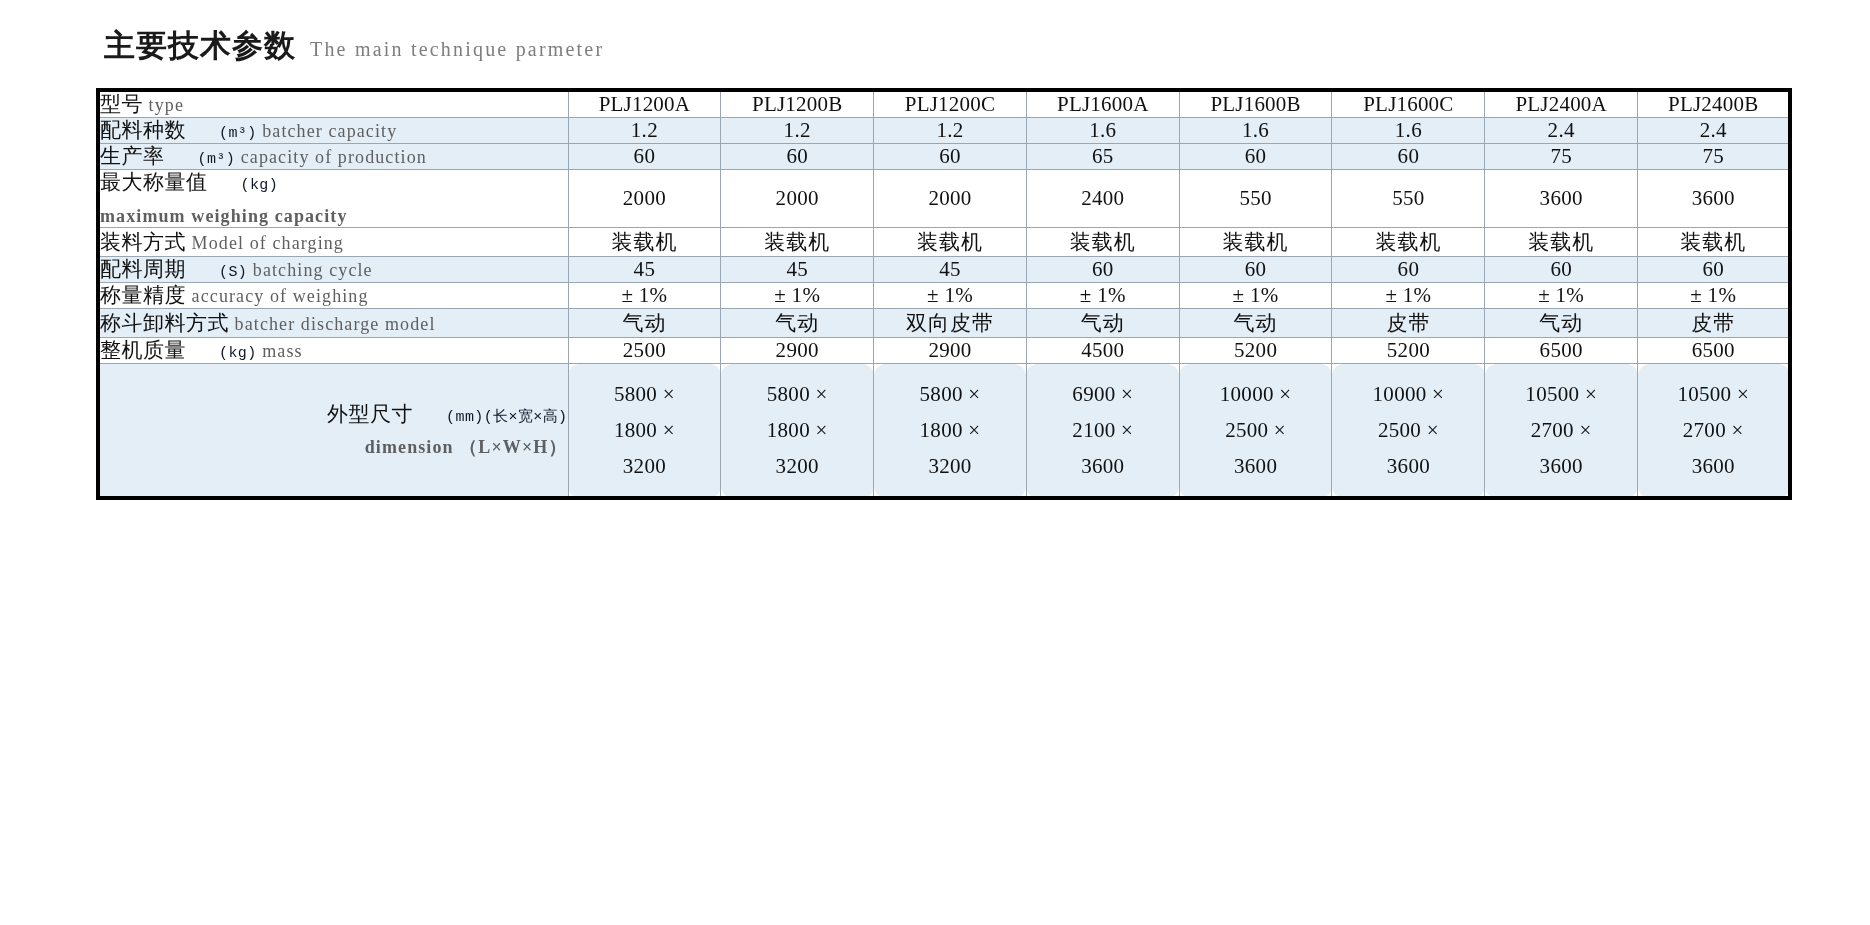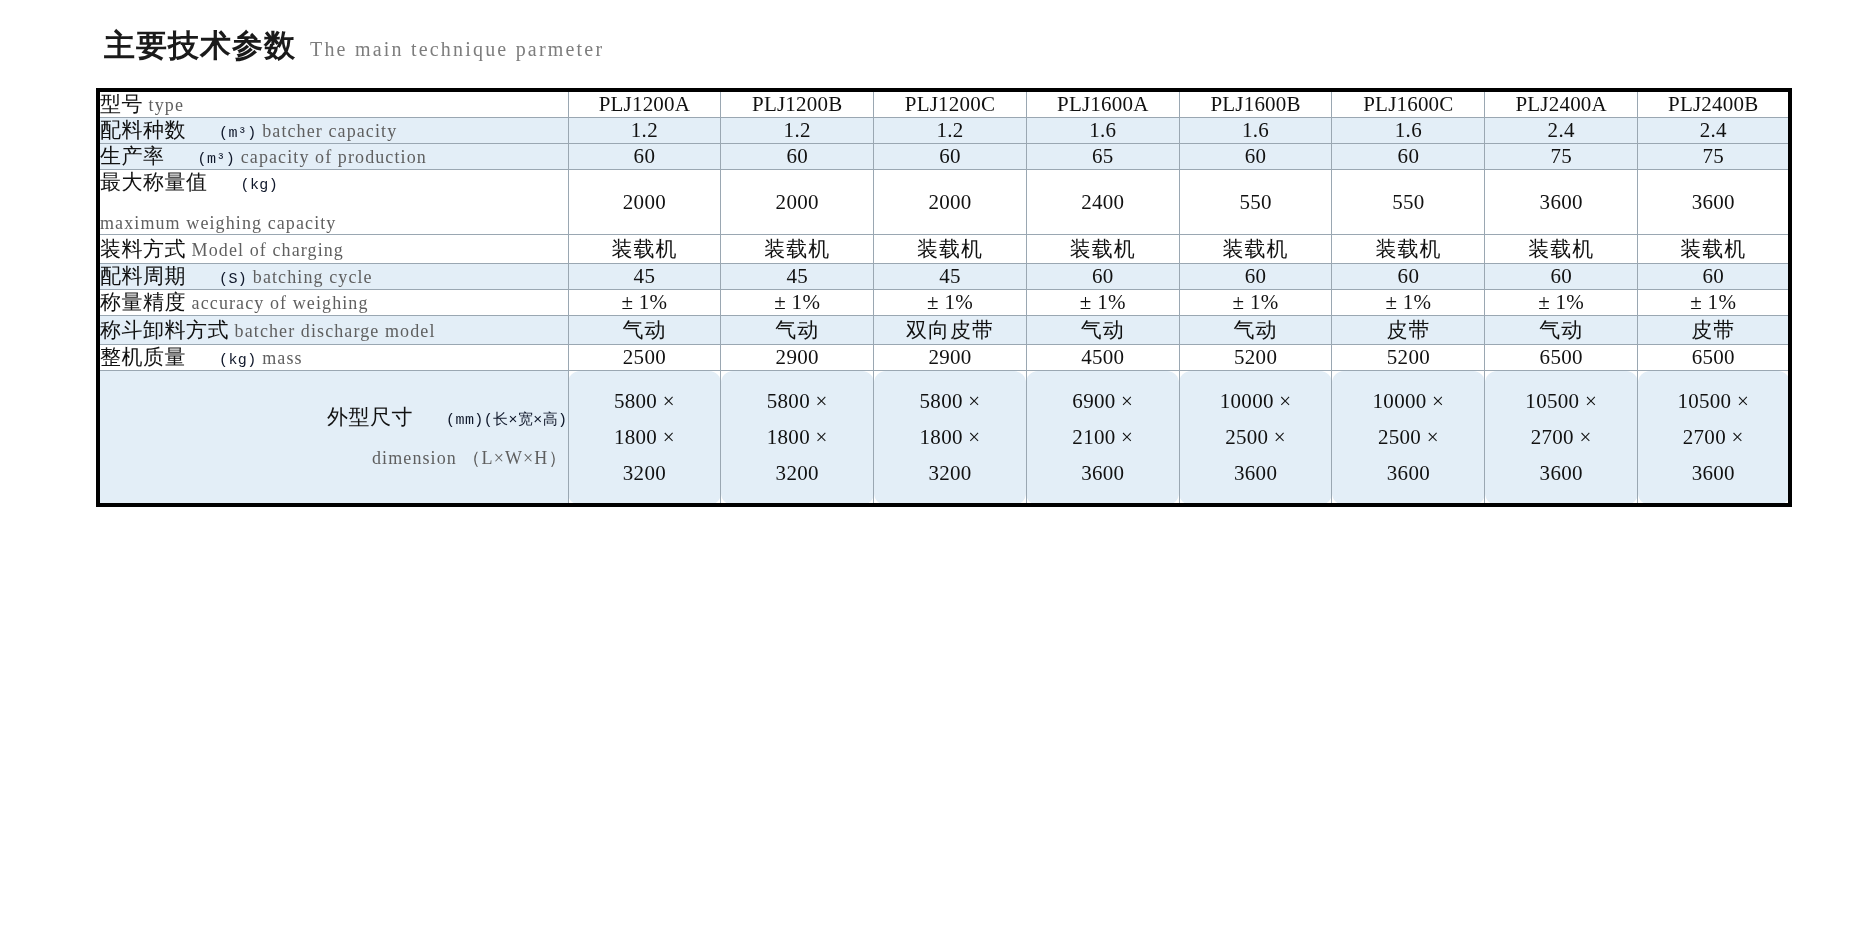--- a/index.html
+++ b/index.html
@@ -89,21 +89,22 @@
     padding-left: 33px;
   }
   .lbl-en {
     font-family: "Liberation Serif", serif;
     font-size: 18px;
     color: #5f5f5f;
     letter-spacing: 1.1px;
   }
   .lbl-en.block {
     display: block;
-    margin-top: 18px;
+    margin-top: 11px;
+    font-weight: bold;
   }
   td.data {
     text-align: center;
     font-family: "Liberation Serif", serif;
     font-size: 21px;
     color: #111111;
     padding: 11px 2px;
     letter-spacing: 0.3px;
   }
   td.data.cn {

